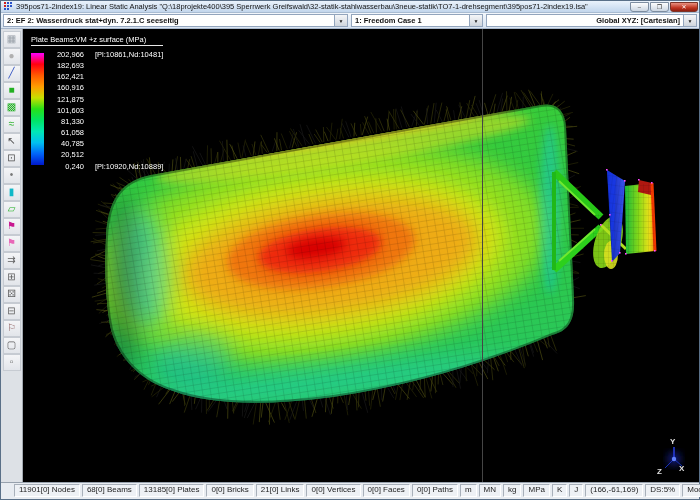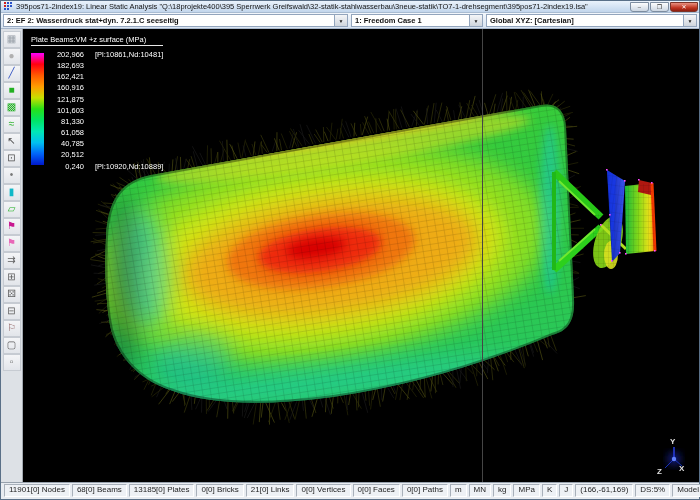--- a/index.html
+++ b/index.html
@@ -21,40 +21,40 @@
   .win-buttons{display:flex;gap:1px;margin-left:4px;}
   .win-btn{width:19px;height:10px;box-sizing:border-box;border:1px solid #7d8da0;border-radius:0 0 3px 3px;background:linear-gradient(#fcfdfe,#ccd6e2);color:#333;font-size:6px;line-height:8px;text-align:center;}
   .win-btn.close{width:28px;background:linear-gradient(#e89080,#bf3420 60%,#8f1d0e);color:#fff;border-color:#7c3428;}
   
   .combo-row{height:16px;background:linear-gradient(#f3f7fc,#d8e3f1);display:flex;align-items:center;padding:0 2px;gap:3px;border-bottom:1px solid #a9b8cc;box-sizing:border-box;}
   .combo{height:13px;background:#fff;border:1px solid #93a5bd;display:flex;align-items:stretch;box-sizing:border-box;}
   .combo-text{flex:1;font-size:7.5px;line-height:11px;padding:0 3px;white-space:nowrap;overflow:hidden;color:#111;font-weight:bold;}
   .combo-arrow{width:12px;border-left:1px solid #93a5bd;background:linear-gradient(#f5f6f8,#cfd5dd);font-size:5px;color:#222;display:flex;align-items:center;justify-content:center;}
   .combo.c1{width:345px;flex:0 0 auto;}
   .combo.c2{width:132px;flex:0 0 auto;}
-  .combo.c3{flex:1;}
+  .combo.c3{flex:1;text-align:right;}
   
   .main{flex:0 0 453px;display:flex;position:relative;min-height:0;}
   .left-toolbar{width:22px;flex:0 0 22px;background:#dde1e6;border-right:1px solid #a3a9b1;box-sizing:border-box;display:flex;flex-direction:column;align-items:center;padding-top:2px;}
   .tool-btn{width:18px;height:17px;box-sizing:border-box;border:1px solid #c6cbd2;background:linear-gradient(#f4f5f7,#e2e5ea);margin-bottom:0;display:flex;align-items:center;justify-content:center;font-size:10px;line-height:10px;}
   .tool-btn span{pointer-events:none;}
   .canvas{position:relative;flex:1;background:#000;overflow:hidden;}
   .canvas svg{position:absolute;left:0;top:0;}
   .divider{position:absolute;left:459px;top:0;bottom:0;width:1px;background:#454545;}
   
   .legend{position:absolute;left:8px;top:6px;color:#fff;z-index:3;}
   .legend-title{font-size:7.5px;white-space:nowrap;border-bottom:1px solid #e8e8e8;padding-bottom:1px;margin-bottom:3px;}
   .legend-body{display:flex;}
   .legend-bar{width:13px;height:112px;margin-top:4px;flex:0 0 13px;}
   .legend-labels{margin-left:5px;}
   .legend-row{height:11.2px;font-size:7.5px;line-height:11.2px;white-space:nowrap;display:flex;}
   .legend-row .num{width:35px;text-align:right;}
   .legend-row .ann{margin-left:11px;}
   
-  .statusbar{height:18px;background:#e8ecf1;border-top:1px solid #97a1ad;display:flex;align-items:center;gap:2px;padding:0 3px;box-sizing:border-box;font-size:8px;color:#1d1d1d;}
+  .statusbar{height:18px;background:#e8ecf1;border-top:1px solid #97a1ad;display:flex;align-items:center;gap:2px;padding:0 13px;box-sizing:border-box;font-size:8px;color:#1d1d1d;}
   .status-item{height:11px;line-height:10px;padding:0 4px;background:#eef1f5;border:1px solid;border-color:#a8b0ba #ffffff #ffffff #a8b0ba;white-space:nowrap;}
   .grip{margin-left:auto;width:11px;height:11px;background:
     linear-gradient(135deg,transparent 50%,#9aa4b0 50%,#9aa4b0 57%,transparent 57%,transparent 71%,#9aa4b0 71%,#9aa4b0 78%,transparent 78%,transparent 92%,#9aa4b0 92%);}
 </style>
 </head>
 <body>
 
 <div class="window">
 
   <div class="titlebar">

